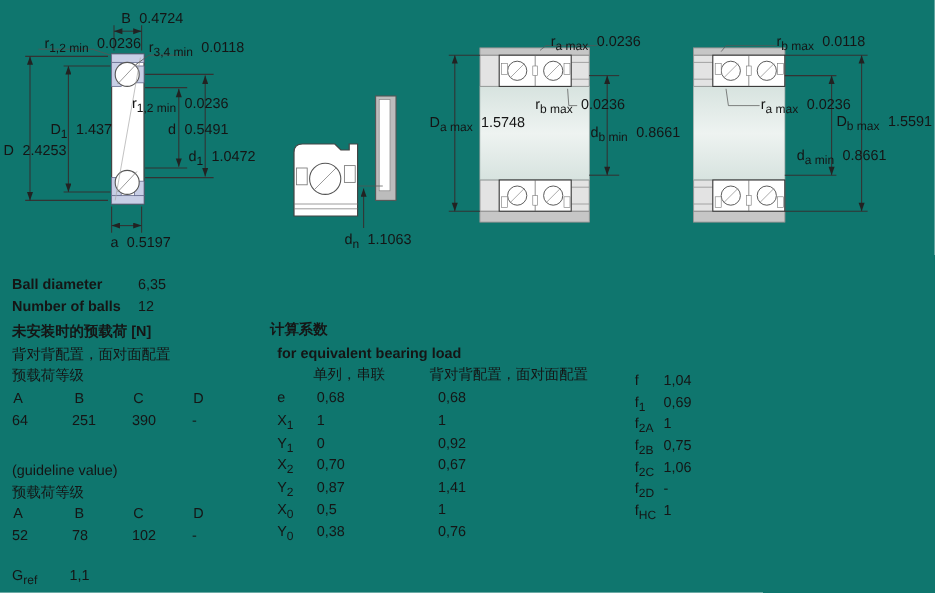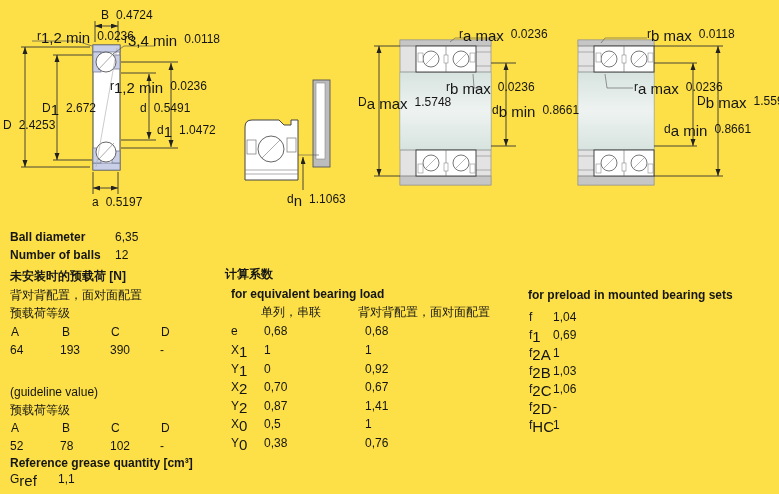--- a/index.html
+++ b/index.html
@@ -1,20 +1,20 @@
 <!DOCTYPE html>
 <html><head>
 <meta charset="utf-8">
 <style>
   html,body{margin:0;padding:0;background:#fff;}
-  .page{position:relative;width:779px;height:494px;background:#fde047;overflow:hidden;
+  .page{position:relative;width:779px;height:494px;background:#0f766e;overflow:hidden;
         font-family:"Liberation Sans","DejaVu Sans",sans-serif;font-size:12px;color:#151515;}
   .abs{position:absolute;white-space:nowrap;line-height:13px;}
   .b{font-weight:bold;}
-  sub{font-size:15px;line-height:0;}
+  sub{font-size:10px;line-height:0;}
   .dim .v{margin-left:7px;}
   svg.draw{position:absolute;}
 </style>
 </head>
 <body>
 
 <div class="page">
 
   <svg width="0" height="0" style="position:absolute" aria-hidden="true">
     <defs>
@@ -182,21 +182,21 @@
     <g stroke="#555" stroke-width="0.6" fill="none">
       <polyline points="102,13 60,13 56,18"></polyline>
       <polyline points="88,63 62,63 60,49"></polyline>
     </g>
   </svg>
 
   <span class="abs dim" style="left:101px;top:9px"><span>B</span><sub></sub><span class="v">0.4724</span></span>
   <span class="abs dim" style="left:37px;top:30px"><span>r</span><sub>1,2 min</sub><span class="v">0.0236</span></span>
   <span class="abs dim" style="left:124px;top:33px"><span>r</span><sub>3,4 min</sub><span class="v">0.0118</span></span>
   <span class="abs dim" style="left:110px;top:80px"><span>r</span><sub>1,2 min</sub><span class="v">0.0236</span></span>
-  <span class="abs dim" style="left:42px;top:102px"><span>D</span><sub>1</sub><span class="v">2.672</span></span>
+  <span class="abs dim" style="left:42px;top:102px"><span>D</span><sub>1</sub><span class="v">1.437</span></span>
   <span class="abs dim" style="left:140px;top:102px"><span>d</span><sub></sub><span class="v">0.5491</span></span>
   <span class="abs dim" style="left:3px;top:119px"><span>D</span><sub></sub><span class="v">2.4253</span></span>
   <span class="abs dim" style="left:157px;top:124px"><span>d</span><sub>1</sub><span class="v">1.0472</span></span>
   <span class="abs dim" style="left:92px;top:196px"><span>a</span><sub></sub><span class="v">0.5197</span></span>
 
   <span class="abs dim" style="left:287px;top:193px"><span>d</span><sub>n</sub><span class="v">1.1063</span></span>
 
   <span class="abs dim" style="left:459px;top:28px"><span>r</span><sub>a max</sub><span class="v">0.0236</span></span>
   <span class="abs dim" style="left:358px;top:96px"><span>D</span><sub>a max</sub><span class="v">1.5748</span></span>
   <span class="abs dim" style="left:446px;top:81px"><span>r</span><sub>b max</sub><span class="v">0.0236</span></span>
@@ -213,36 +213,35 @@
   <span class="abs" style="left:115px;top:249px">12</span>
 
   <span class="abs b" style="left:10px;top:270px">未安装时的预载荷 [N]</span>
   <span class="abs" style="left:10px;top:289px">背对背配置，面对面配置</span>
   <span class="abs" style="left:10px;top:307px">预载荷等级</span>
   <span class="abs" style="left:11px;top:326px">A</span>
   <span class="abs" style="left:62px;top:326px">B</span>
   <span class="abs" style="left:111px;top:326px">C</span>
   <span class="abs" style="left:161px;top:326px">D</span>
   <span class="abs" style="left:10px;top:344px">64</span>
-  <span class="abs" style="left:60px;top:344px">193</span>
+  <span class="abs" style="left:60px;top:344px">251</span>
   <span class="abs" style="left:110px;top:344px">390</span>
   <span class="abs" style="left:160px;top:344px">-</span>
 
   <span class="abs" style="left:10px;top:386px">(guideline value)</span>
   <span class="abs" style="left:10px;top:404px">预载荷等级</span>
   <span class="abs" style="left:11px;top:422px">A</span>
   <span class="abs" style="left:62px;top:422px">B</span>
   <span class="abs" style="left:111px;top:422px">C</span>
   <span class="abs" style="left:161px;top:422px">D</span>
   <span class="abs" style="left:10px;top:440px">52</span>
   <span class="abs" style="left:60px;top:440px">78</span>
   <span class="abs" style="left:110px;top:440px">102</span>
   <span class="abs" style="left:160px;top:440px">-</span>
 
-  <span class="abs b" style="left:10px;top:457px">Reference grease quantity [cm³]</span>
   <span class="abs" style="left:10px;top:473px"><span>G</span><sub>ref</sub></span>
   <span class="abs" style="left:58px;top:473px">1,1</span>
 
   <span class="abs b" style="left:225px;top:268px">计算系数</span>
   <span class="abs b" style="left:231px;top:288px">for equivalent bearing load</span>
   <span class="abs" style="left:261px;top:306px">单列，串联</span>
   <span class="abs" style="left:358px;top:306px">背对背配置，面对面配置</span>
 
   <span class="abs" style="left:231px;top:325px"><span>e</span><sub></sub></span>
   <span class="abs" style="left:264px;top:325px">0,68</span>
@@ -265,30 +264,29 @@
   <span class="abs" style="left:365px;top:400px">1,41</span>
 
   <span class="abs" style="left:231px;top:418px"><span>X</span><sub>0</sub></span>
   <span class="abs" style="left:264px;top:418px">0,5</span>
   <span class="abs" style="left:365px;top:418px">1</span>
 
   <span class="abs" style="left:231px;top:437px"><span>Y</span><sub>0</sub></span>
   <span class="abs" style="left:264px;top:437px">0,38</span>
   <span class="abs" style="left:365px;top:437px">0,76</span>
 
-  <span class="abs b" style="left:528px;top:289px">for preload in mounted bearing sets</span>
 
   <span class="abs" style="left:529px;top:311px"><span>f</span><sub></sub></span>
   <span class="abs" style="left:553px;top:311px">1,04</span>
   <span class="abs" style="left:529px;top:329px"><span>f</span><sub>1</sub></span>
   <span class="abs" style="left:553px;top:329px">0,69</span>
   <span class="abs" style="left:529px;top:347px"><span>f</span><sub>2A</sub></span>
   <span class="abs" style="left:553px;top:347px">1</span>
   <span class="abs" style="left:529px;top:365px"><span>f</span><sub>2B</sub></span>
-  <span class="abs" style="left:553px;top:365px">1,03</span>
+  <span class="abs" style="left:553px;top:365px">0,75</span>
   <span class="abs" style="left:529px;top:383px"><span>f</span><sub>2C</sub></span>
   <span class="abs" style="left:553px;top:383px">1,06</span>
   <span class="abs" style="left:529px;top:401px"><span>f</span><sub>2D</sub></span>
   <span class="abs" style="left:553px;top:401px">-</span>
   <span class="abs" style="left:529px;top:419px"><span>f</span><sub>HC</sub></span>
   <span class="abs" style="left:553px;top:419px">1</span>
 
 </div>
 
 </body></html>

